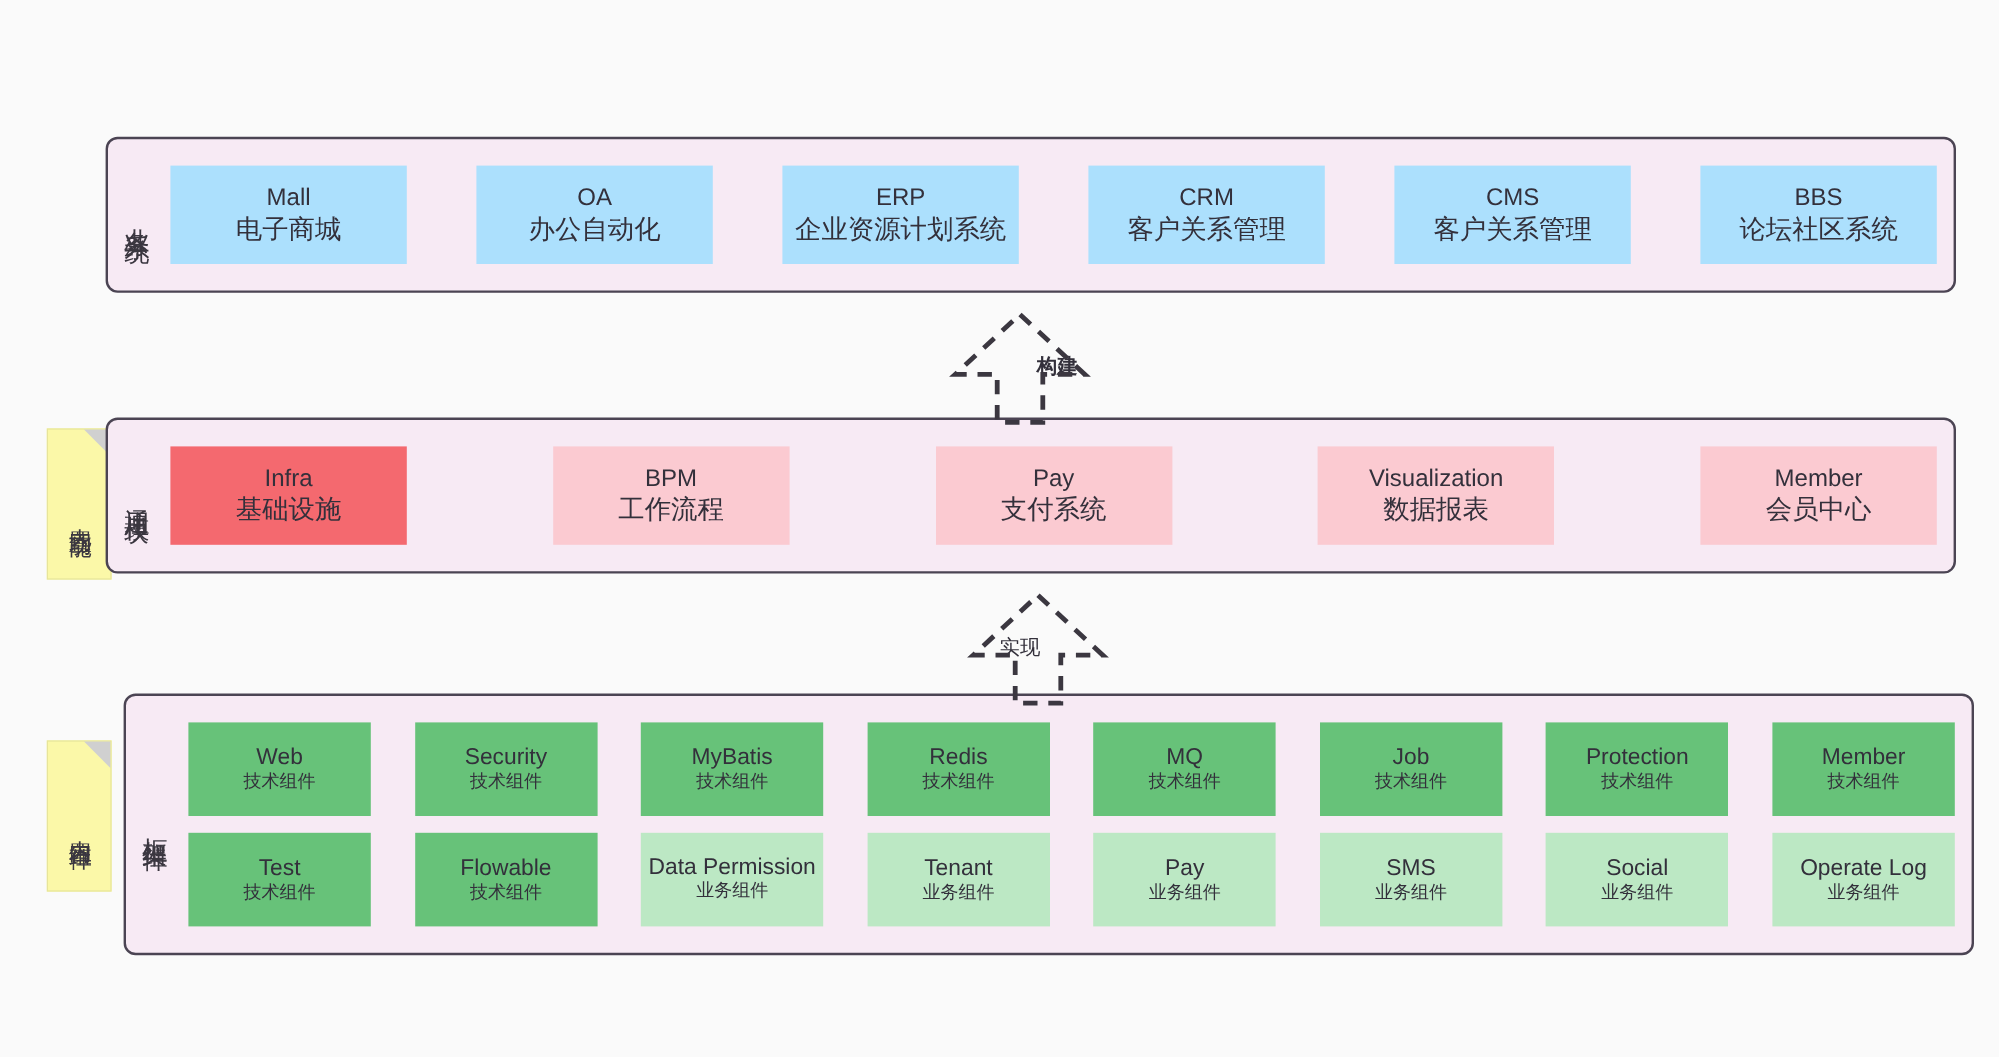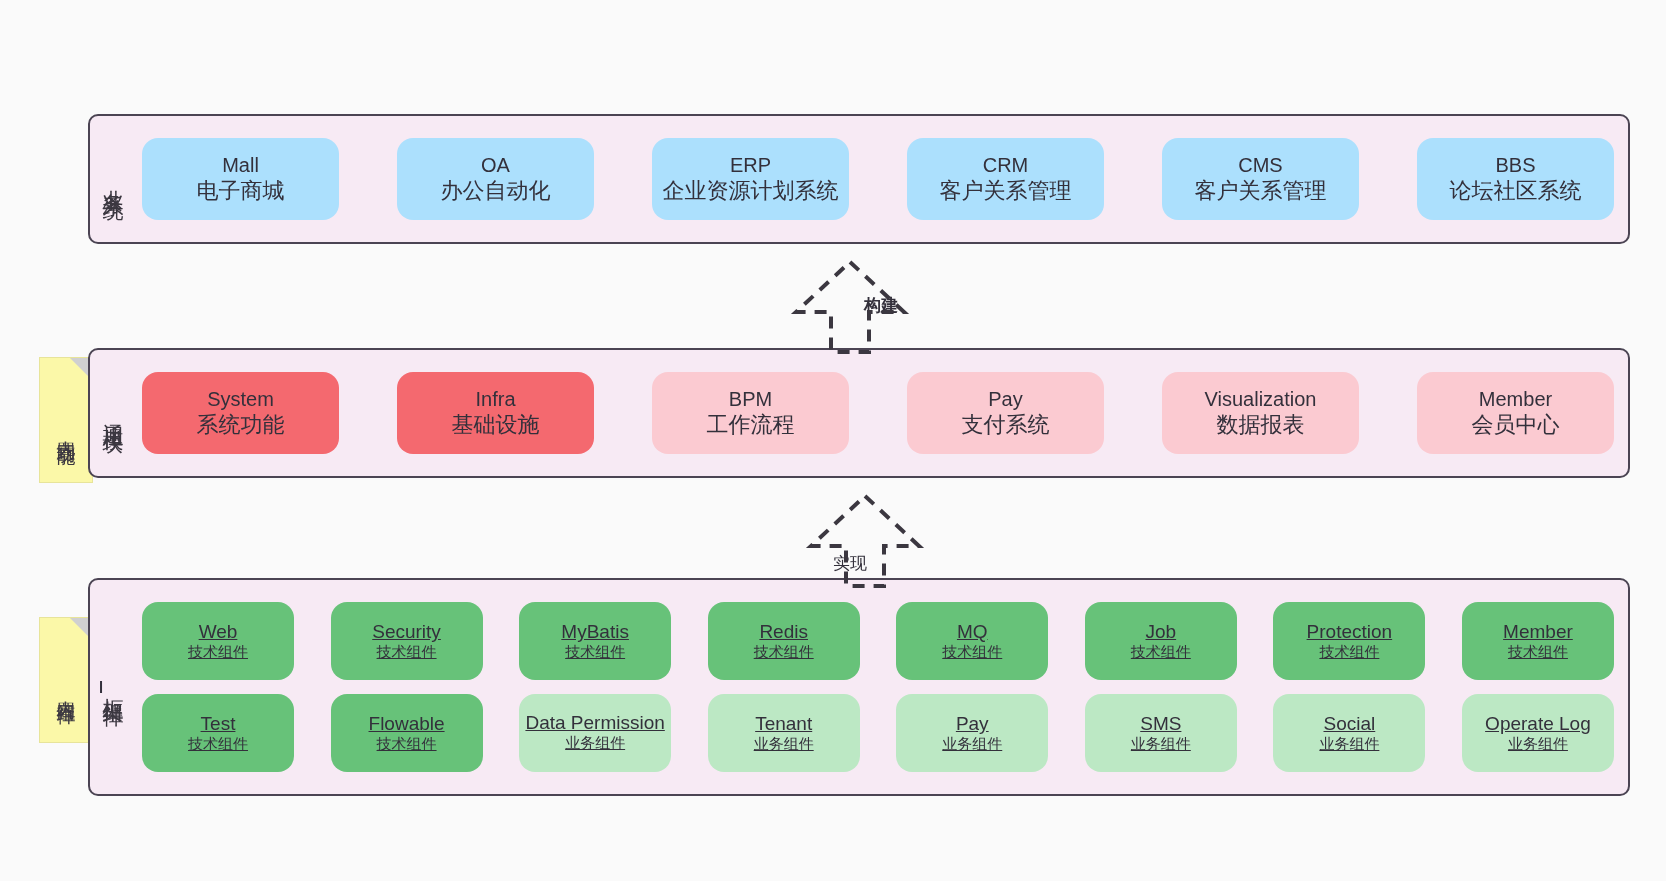--- a/index.html
+++ b/index.html
@@ -51,21 +51,21 @@
   }
   .row {
     display: flex;
     gap: 0;
     justify-content: space-between;
   }
 
   
   .card {
     box-sizing: border-box;
-    border-radius: 16px;
+    border-radius: 0;
     display: flex;
     flex-direction: column;
     align-items: center;
     justify-content: center;
     text-align: center;
     line-height: 1.22;
     color: #33303b;
   }
   .card .t1 { font-size: 20px; }
   .card .t2 { font-size: 22px; }
@@ -182,24 +182,20 @@
 <div class="note" style="left:39px; top:357px; height:126px;">
   <span class="fold"></span>
   <span class="note-text">内置功能</span>
 </div>
 
 <div class="layer" id="layer-module" style="left:88px; top:348px; width:1542px; height:130px;">
   <div class="layer-title">通用模块</div>
   <div class="layer-body">
     <div class="row">
       <div class="card mod-card mod-strong">
-        <span class="t1">System</span>
-        <span class="t2">系统功能</span>
-      </div>
-      <div class="card mod-card mod-strong">
         <span class="t1">Infra</span>
         <span class="t2">基础设施</span>
       </div>
       <div class="card mod-card mod-light">
         <span class="t1">BPM</span>
         <span class="t2">工作流程</span>
       </div>
       <div class="card mod-card mod-light">
         <span class="t1">Pay</span>
         <span class="t2">支付系统</span>
@@ -212,28 +208,28 @@
         <span class="t1">Member</span>
         <span class="t2">会员中心</span>
       </div>
     </div>
   </div>
 </div>
 
 <svg class="arrow" style="left:805px; top:490px;" width="120" height="100" viewBox="0 0 120 100">
   <path d="M60 6 L114 56 L79 56 L79 96 L41 96 L41 56 L6 56 Z" fill="none" stroke="#3b3740" stroke-width="4" stroke-dasharray="12,9" stroke-linejoin="miter"></path>
 </svg>
-<div class="arrow-label" style="left:833px; top:552px;">实现</div>
+<div class="arrow-label" style="left:833px; top:528px;">实现</div>
 
 <div class="note" style="left:39px; top:617px; height:126px;">
   <span class="fold"></span>
   <span class="note-text">内置组件</span>
 </div>
 
-<div class="layer" id="layer-framework" style="left:88px; top:578px; width:1542px; height:218px;text-decoration:underline;">
+<div class="layer" id="layer-framework" style="left:103px; top:578px; width:1542px; height:218px;">
   <div class="layer-title">框架组件</div>
   <div class="layer-body">
 
     <div class="row">
       <div class="card fw-card fw-tech">
         <span class="t1">Web</span>
         <span class="t2">技术组件</span>
       </div>
       <div class="card fw-card fw-tech">
         <span class="t1">Security</span>

